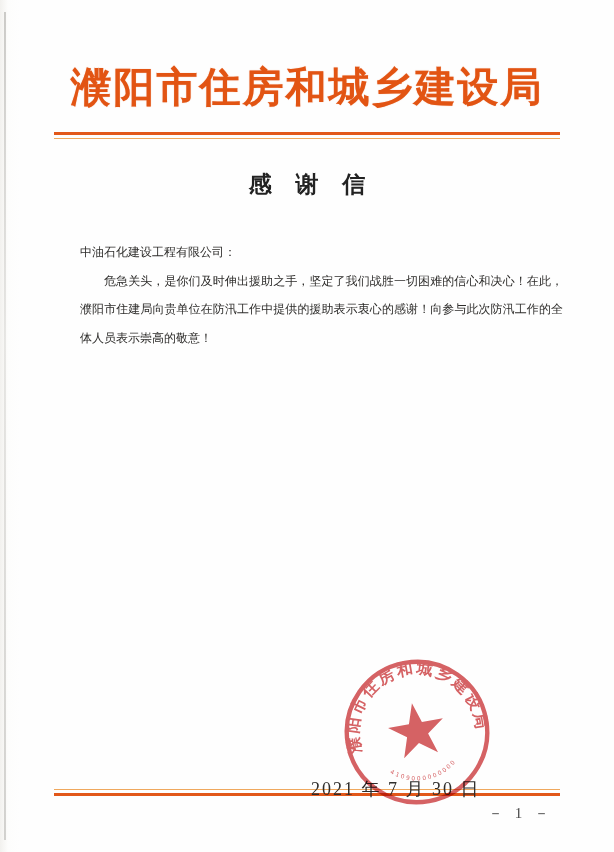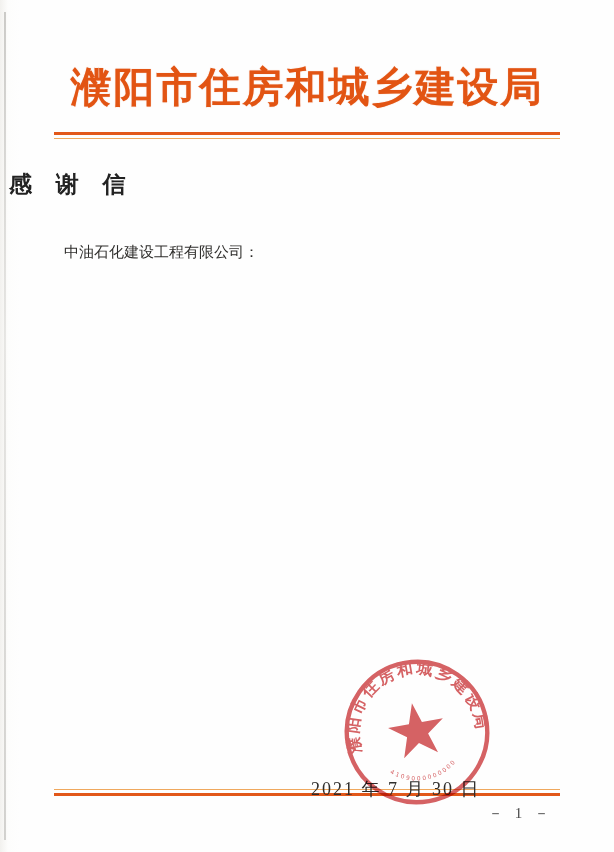--- a/index.html
+++ b/index.html
@@ -21,27 +21,27 @@
   }
   .rules{position:absolute;left:54px;width:506px;}
   .rules.head{top:132px;}
   .rules.foot{top:789px;}
   .rule-thick{height:3px;background:#e2581a;}
   .rule-thin{height:1px;background:#efa85e;}
   .rules.head .rule-thick{margin-bottom:3px;}
   .rules.foot .rule-thin{margin-bottom:3px;}
   .letter-title{
     position:absolute;top:169px;left:0;width:614px;
-    text-align:left;
+    text-align:center;
     font-size:23px;font-weight:bold;letter-spacing:9px;
     color:#222;white-space:nowrap;text-indent:9px;
   }
   .body-block{
-    position:absolute;top:238px;left:64px;width:483px;
-    font-size:15px;line-height:28.7px;color:#2e2d2b;
+    position:absolute;top:238px;left:80px;width:483px;
+    font-size:12px;line-height:28.7px;color:#2e2d2b;
     text-align:justify;text-justify:inter-character;
   }
   .body-block p{margin:0;}
   .body-block p.indent{text-indent:2em;}
   .date-line{
     position:absolute;top:777px;left:311px;
     font-size:18px;letter-spacing:2px;color:#2e2d2b;white-space:nowrap;
     z-index:1;
   }
   .stamp{
@@ -66,20 +66,21 @@
 
   <div class="rules head">
     <div class="rule-thick"></div>
     <div class="rule-thin"></div>
   </div>
 
   <div class="letter-title">感 谢 信</div>
 
   <div class="body-block">
     <p>中油石化建设工程有限公司：</p>
+    <p class="indent">危急关头，是你们及时伸出援助之手，坚定了我们战胜一切困难的信心和决心！在此，濮阳市住建局向贵单位在防汛工作中提供的援助表示衷心的感谢！向参与此次防汛工作的全体人员表示崇高的敬意！</p>
   </div>
 
   <div class="date-line">2021 年 7 月 30 日</div>
 
   <svg class="stamp" viewBox="0 0 160 160" xmlns="http://www.w3.org/2000/svg" aria-hidden="true">
     <circle cx="80" cy="80" r="72" fill="none" stroke="#cd3f42" stroke-width="4.5"></circle>
     <path d="M80,50 L86.76,70.70 L108.53,70.73 L90.94,83.55 L97.63,104.27 L80,91.5 L62.37,104.27 L69.06,83.55 L51.47,70.73 L73.24,70.70 Z" fill="#cd3f42"></path>
     <defs>
       <path id="seal-top-arc" d="M 23,101 A 60.5,60.5 0 1 1 137,101" fill="none"></path>
       <path id="seal-bottom-arc" d="M 34,102 A 52,52 0 0 0 126,102" fill="none"></path>

